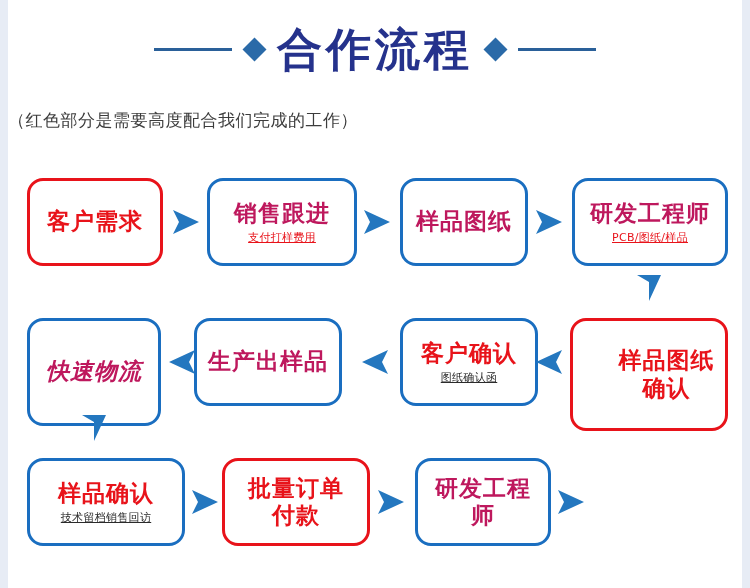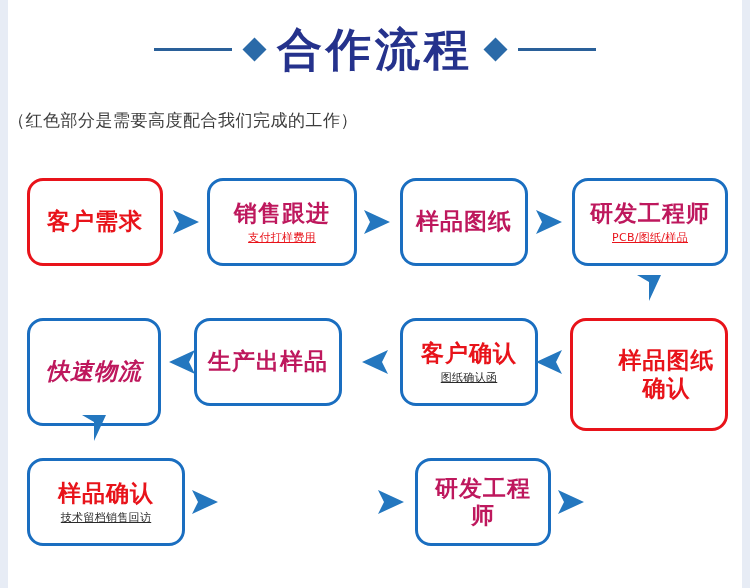--- a/index.html
+++ b/index.html
@@ -216,20 +216,24 @@
     <svg width="30" height="30" viewBox="0 0 30 30">
         <path d="M3 2 L27 2 L15 28 L15 9 Z" fill="#2477bf"></path>
       </svg>
   </div>
 
   <div class="node blue" style="left:19px; top:458px; width:158px; height:88px;">
     <div class="label red">样品确认</div>
     <div class="sublabel black">技术留档销售回访</div>
   </div>
 
+  <div class="node red" style="left:214px; top:458px; width:148px; height:88px;">
+    <div class="label red">批量订单
+付款</div>
+  </div>
 
   <div class="node blue" style="left:407px; top:458px; width:136px; height:88px;">
     <div class="label black">研发工程师</div>
   </div>
 
 
   <div class="arrow" style="left:182px; top:487px;">
     <svg width="30" height="30" viewBox="0 0 30 30">
         <path d="M2 3 L28 15 L2 27 L8 15 Z" fill="#2477bf"></path>
       </svg>

